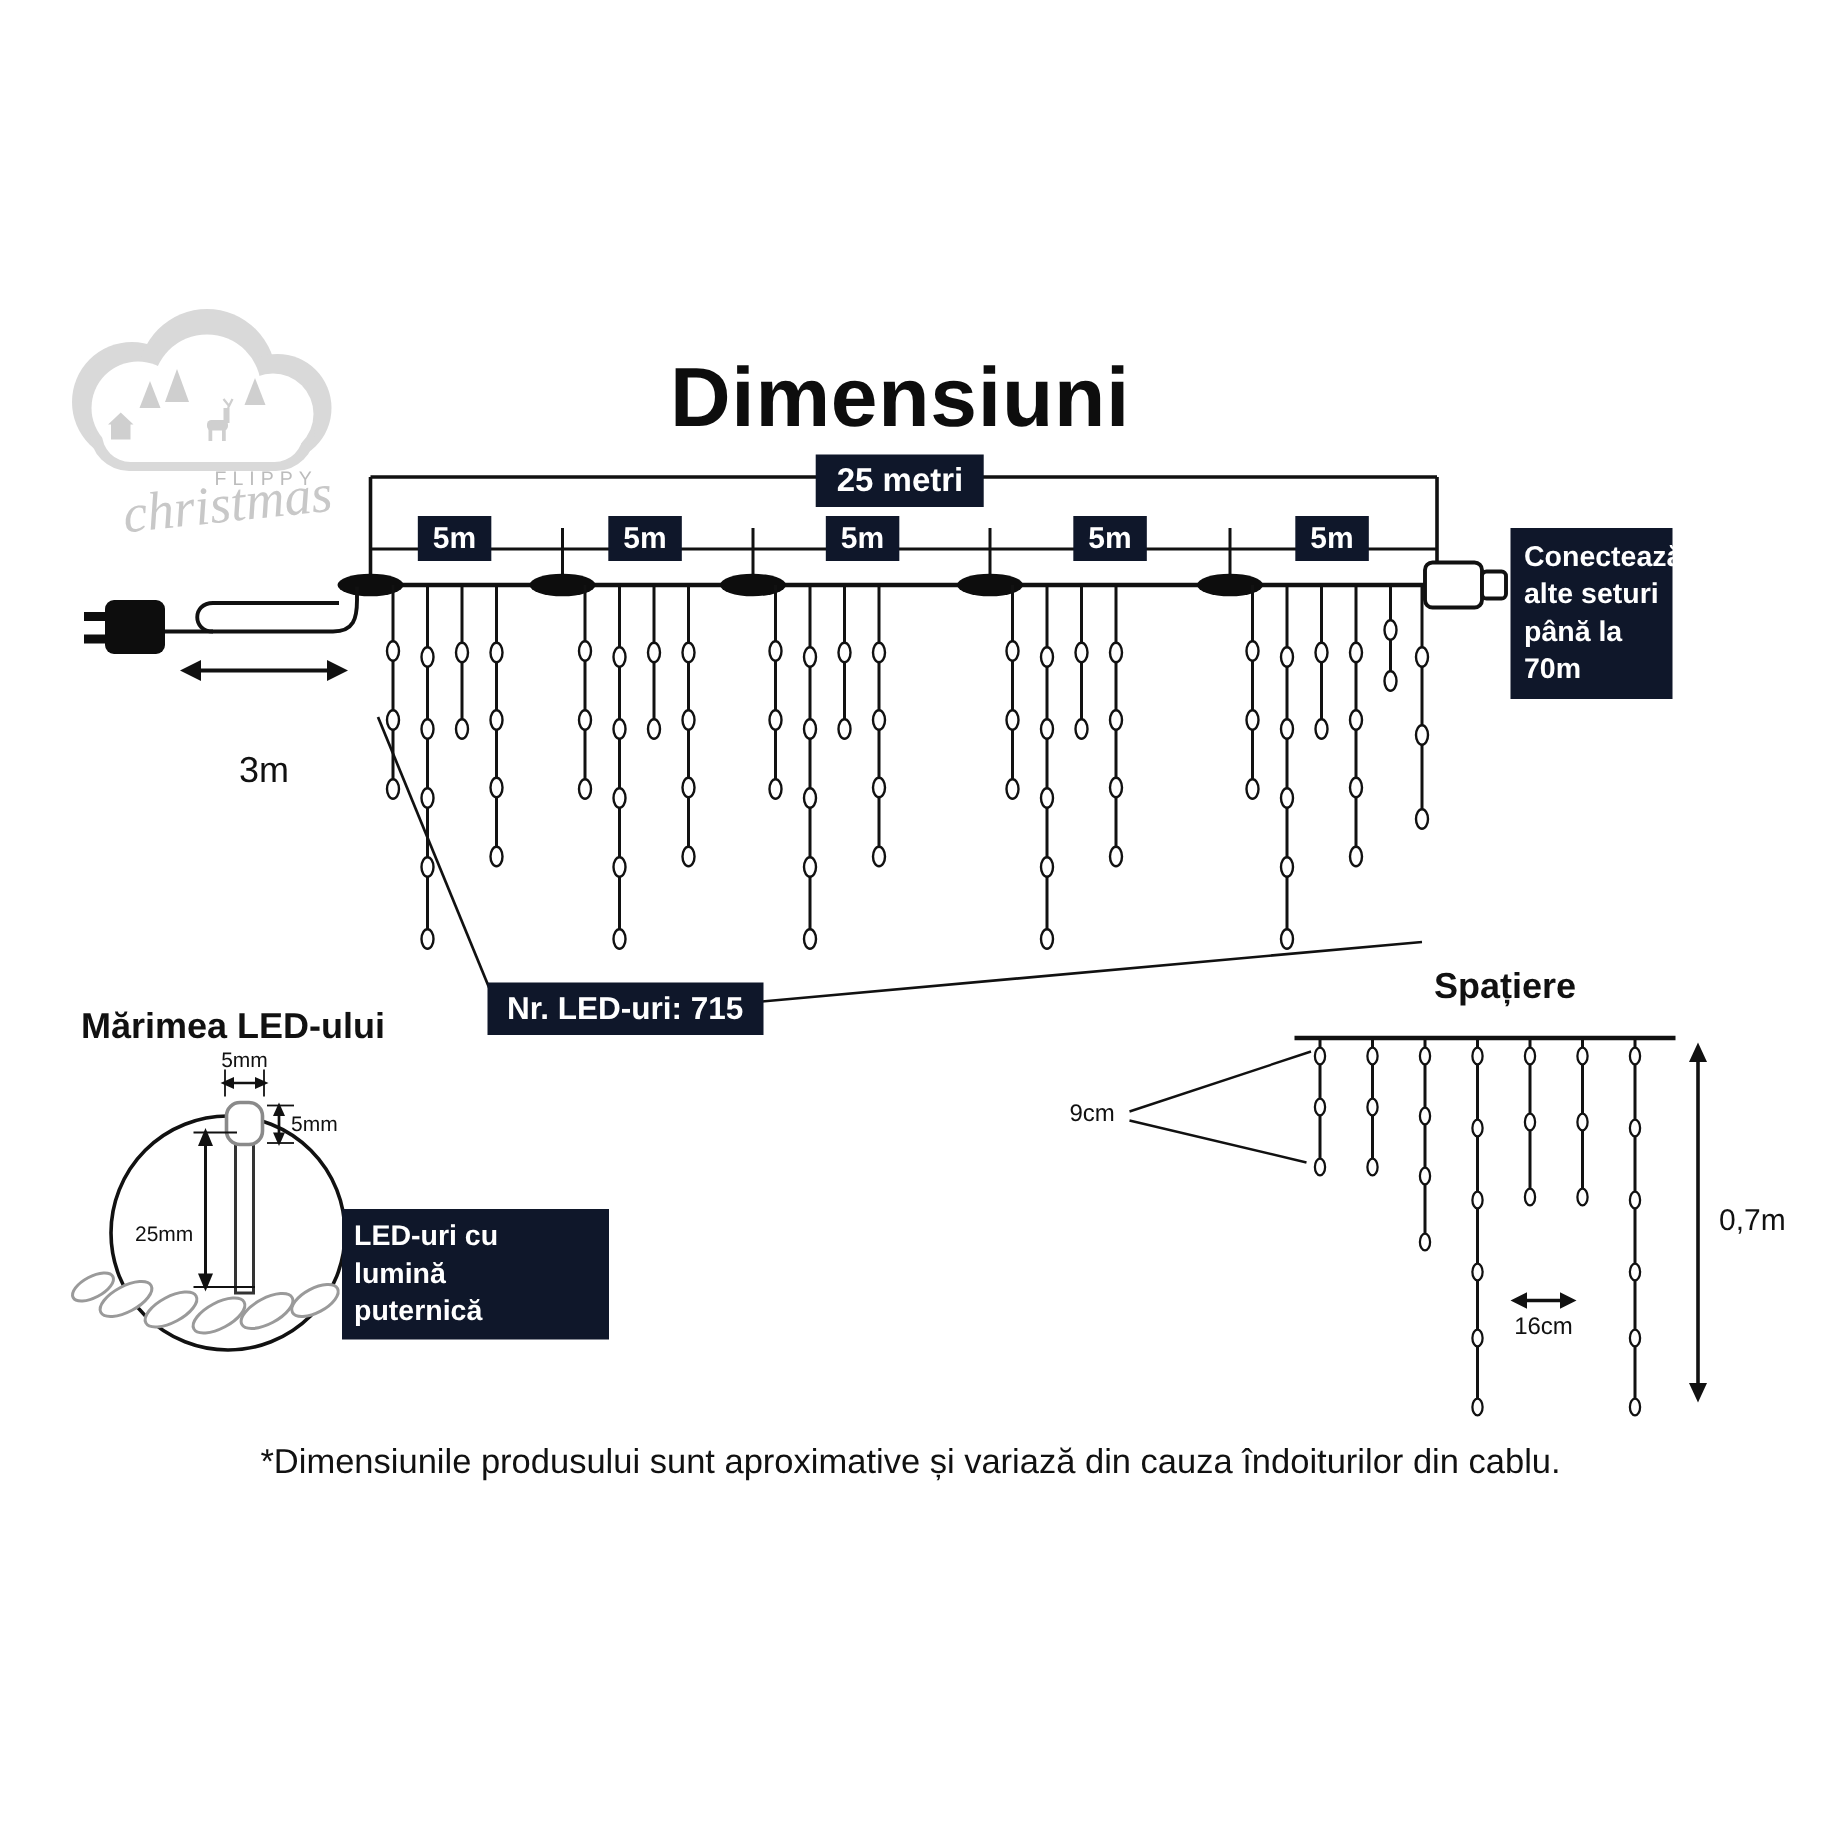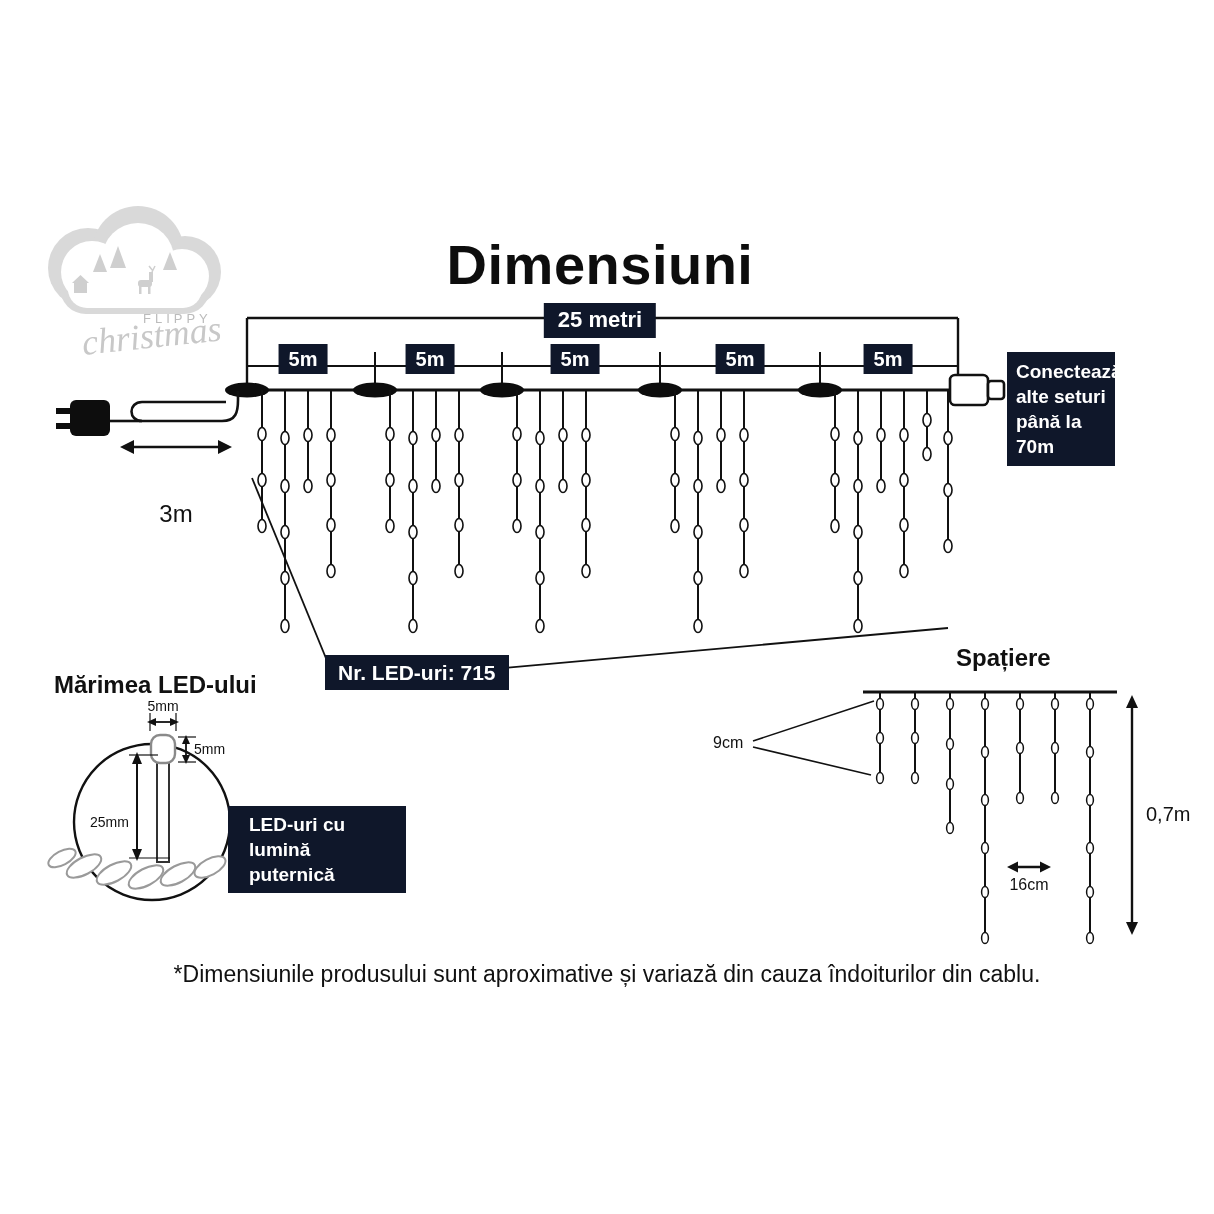--- a/index.html
+++ b/index.html
@@ -306,21 +306,21 @@
   </div>
 
   <div class="black-box" style="left:325px;top:655px;padding:4px 13px;font-size:21px;">Nr. LED-uri: 715</div>
 
   <div class="heading" style="left:54px;top:671px;">Mărimea LED-ului</div>
 
   <div class="lbl cx" style="left:163px;top:698px;font-size:14px;">5mm</div>
   <div class="lbl" style="left:194px;top:741px;font-size:14px;">5mm</div>
   <div class="lbl" style="left:90px;top:794px;font-size:14px;margin-top:20px;">25mm</div>
 
-  <div class="black-box" style="left:228px;top:806px;width:178px;box-sizing:border-box;padding:6px 21px;font-size:19px;line-height:25px;text-align:left;">
+  <div class="black-box" style="left:228px;top:806px;width:178px;box-sizing:border-box;padding:6px 8px;font-size:19px;line-height:25px;text-align:left;">
     <span style="display:block;">LED-uri cu lumină</span>
     <span style="display:block;">puternică</span>
   </div>
 
   <div class="heading" style="left:956px;top:644px;">Spațiere</div>
 
   <div class="lbl" style="left:713px;top:734px;font-size:16px;">9cm</div>
   <div class="lbl cx" style="left:1029px;top:876px;font-size:16px;">16cm</div>
   <div class="lbl" style="left:1146px;top:803px;font-size:20px;">0,7m</div>
 

